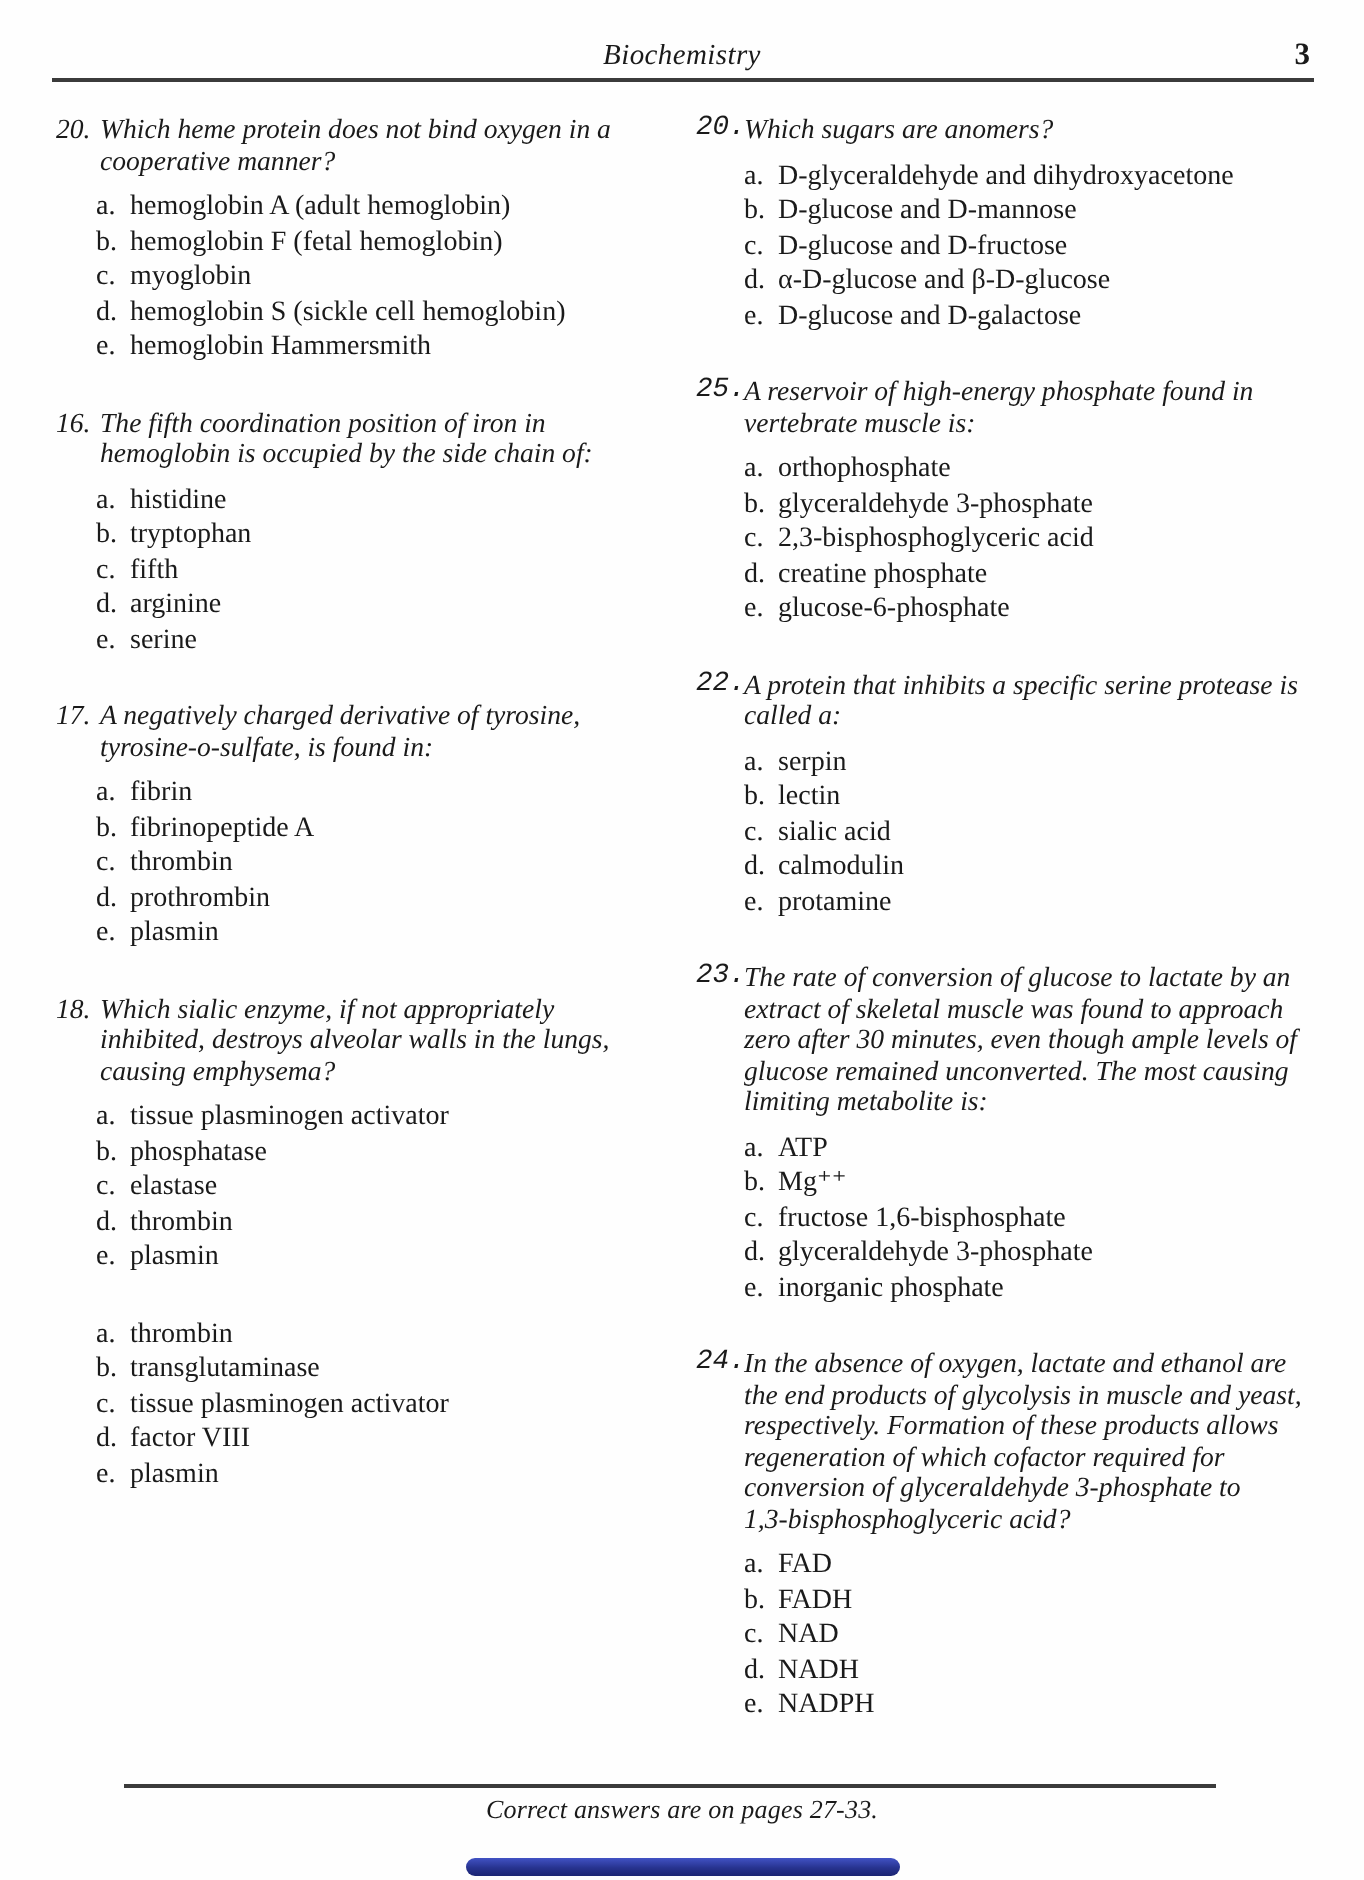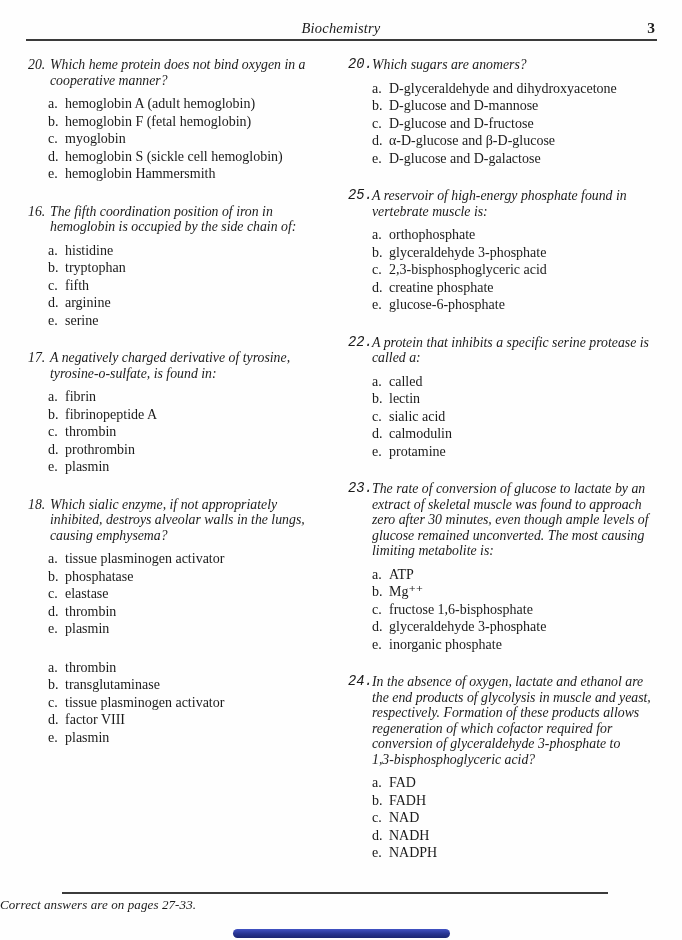--- a/index.html
+++ b/index.html
@@ -48,21 +48,21 @@
   .letter { width:17px; flex-shrink:0; }
   .option-text { flex:1; white-space:nowrap; }
 
   
   .footer-rule {
     position:absolute; top:892px; left:62px; width:546px; height:1.6px;
     background:#3b3b3b;
   }
   .footer-note {
     position:absolute; top:897px; left:0; right:0;
-    text-align:left; font-style:italic; font-size:13px;
+    text-align:center; font-style:italic; font-size:13px;
     letter-spacing:0.1px;
   }
 
   
   .scroll-indicator {
     position:absolute; left:233px; top:929px; width:217px; height:9px;
     border-radius:4.5px;
     background:linear-gradient(180deg,#4152c4 0%,#27338f 55%,#1b2572 100%);
   }
 </style>
@@ -302,21 +302,21 @@
       <div class="stem-row">
         <span class="qnum">22.</span>
         <div class="stem">
           <div class="stem-line">A protein that inhibits a specific serine protease is</div>
           <div class="stem-line">called a:</div>
         </div>
       </div>
       <div class="options">
         <div class="option">
             <span class="letter">a.</span>
-            <span class="option-text">called</span>
+            <span class="option-text">serpin</span>
           </div>
         <div class="option">
             <span class="letter">b.</span>
             <span class="option-text">lectin</span>
           </div>
         <div class="option">
             <span class="letter">c.</span>
             <span class="option-text">sialic acid</span>
           </div>
         <div class="option">

